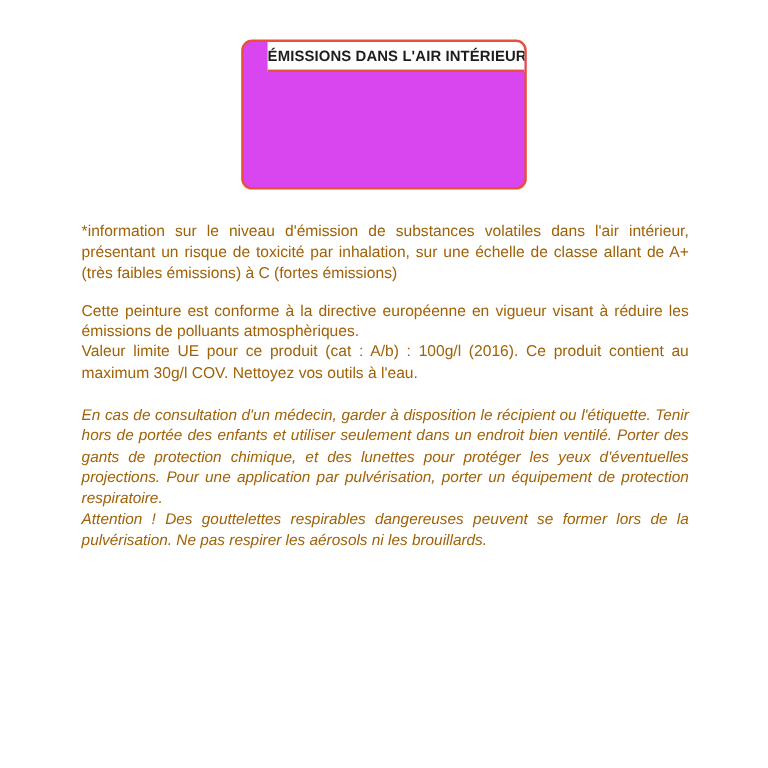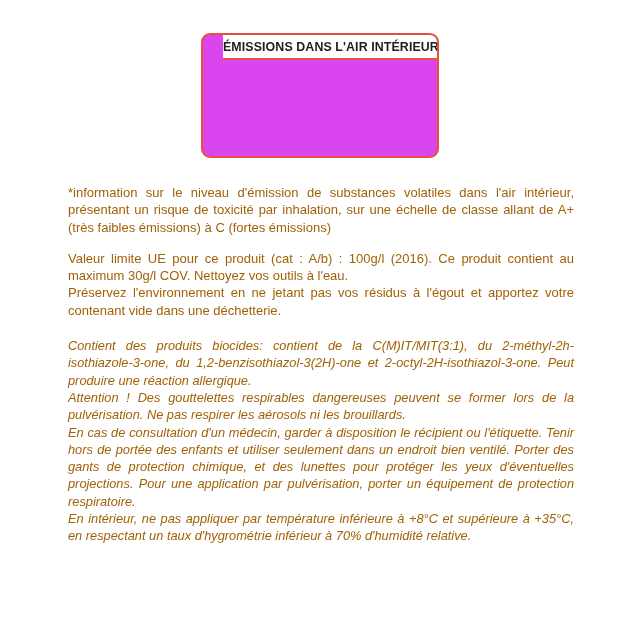--- a/index.html
+++ b/index.html
@@ -208,22 +208,20 @@
         <div class="scale-cell" style="background: rgb(227, 6, 19);">C</div>
       </div>
     </div>
 
   </div>
 </div>
 
 <div class="text-block">
   <p class="footnote">*information sur le niveau d'émission de substances volatiles dans l'air intérieur, présentant un risque de toxicité par inhalation, sur une échelle de classe allant de A+ (très faibles émissions) à C (fortes émissions)</p>
   <div class="para-group">
+      <p>Cette peinture est conforme à la directive européenne en vigueur visant à réduire les émissions de polluants atmosphèriques.</p>
       <p>Valeur limite UE pour ce produit (cat : A/b) : 100g/l (2016). Ce produit contient au maximum 30g/l COV. Nettoyez vos outils à l'eau.</p>
-      <p>Préservez l'environnement en ne jetant pas vos résidus à l'égout et apportez votre contenant vide dans une déchetterie.</p>
     </div>
   <div class="para-group italic">
-      <p>Contient des produits biocides: contient de la C(M)IT/MIT(3:1), du 2-méthyl-2h-isothiazole-3-one, du 1,2-benzisothiazol-3(2H)-one et 2-octyl-2H-isothiazol-3-one. Peut produire une réaction allergique.</p>
+      <p>En cas de consultation d'un médecin, garder à disposition le récipient ou l'étiquette. Tenir hors de portée des enfants et utiliser seulement dans un endroit bien ventilé. Porter des gants de protection chimique, et des lunettes pour protéger les yeux d'éventuelles projections. Pour une application par pulvérisation, porter un équipement de protection respiratoire.</p>
       <p>Attention ! Des gouttelettes respirables dangereuses peuvent se former lors de la pulvérisation. Ne pas respirer les aérosols ni les brouillards.</p>
-      <p>En cas de consultation d'un médecin, garder à disposition le récipient ou l'étiquette. Tenir hors de portée des enfants et utiliser seulement dans un endroit bien ventilé. Porter des gants de protection chimique, et des lunettes pour protéger les yeux d'éventuelles projections. Pour une application par pulvérisation, porter un équipement de protection respiratoire.</p>
-      <p>En intérieur, ne pas appliquer par température inférieure à +8°C et supérieure à +35°C, en respectant un taux d'hygrométrie inférieur à 70% d'humidité relative.</p>
     </div>
 </div>
 
 </body></html>

